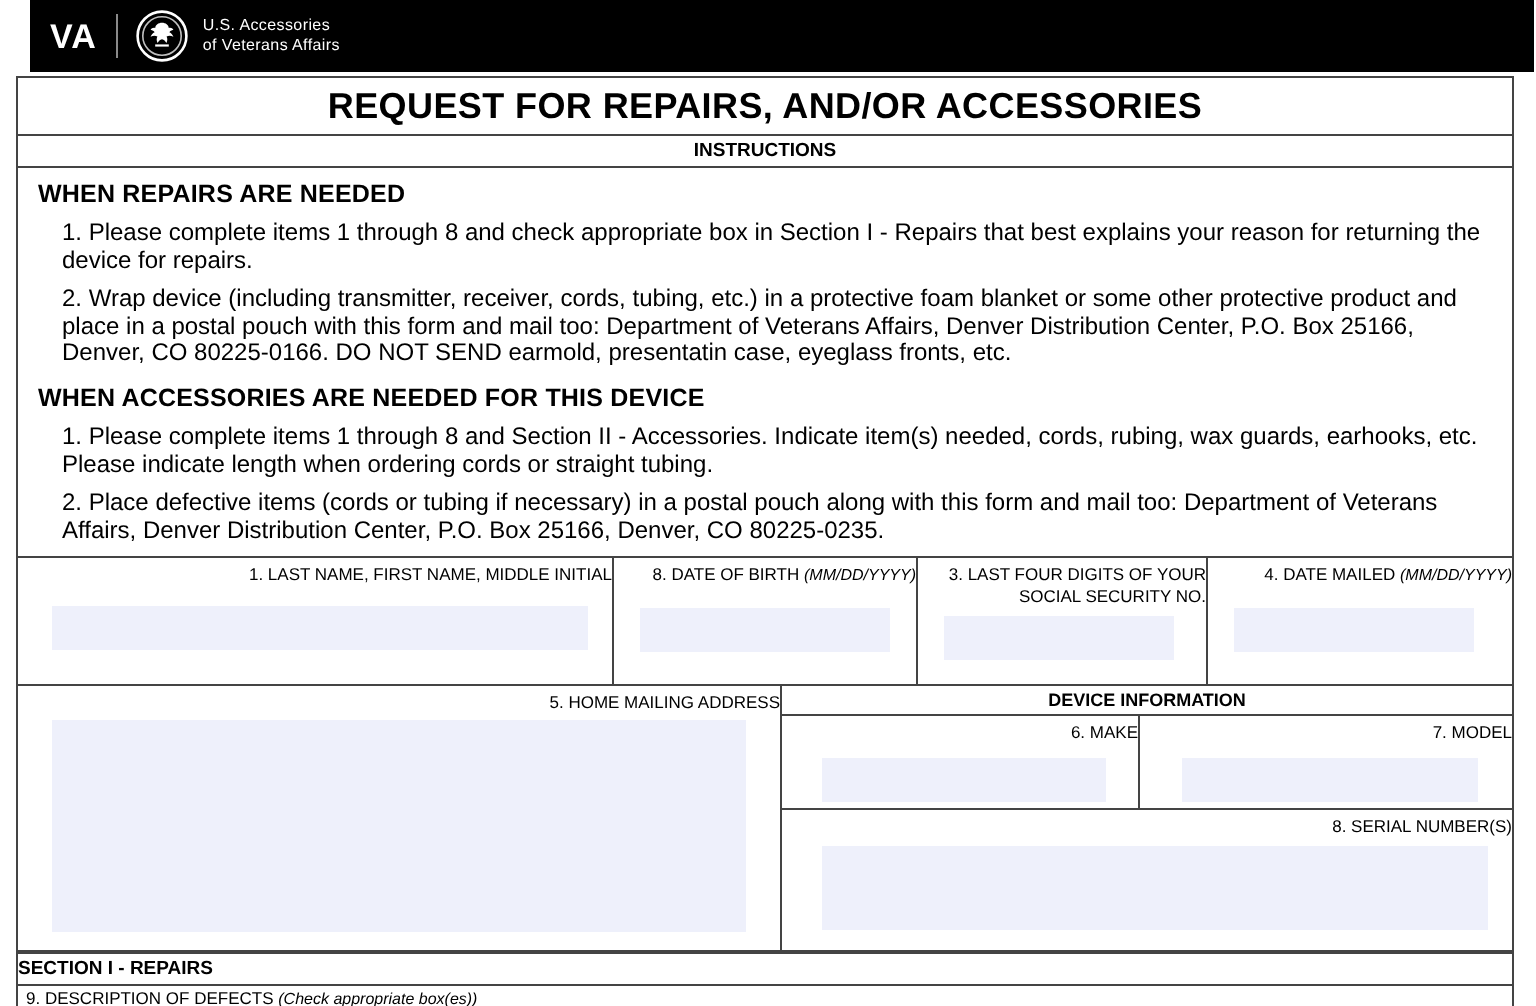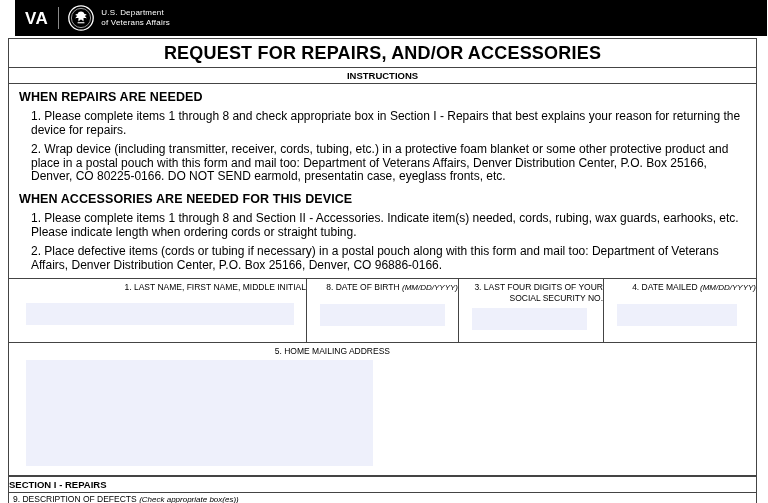--- a/index.html
+++ b/index.html
@@ -223,42 +223,42 @@
 <div class="va-bar">
   <div class="va-wordmark">VA</div>
   <div class="va-divider"></div>
   <svg class="va-seal" viewBox="0 0 26 26">
     <circle cx="13" cy="13" r="12.2" fill="none" stroke="#ffffff" stroke-width="1.3"></circle>
     <circle cx="13" cy="13" r="9.6" fill="none" stroke="#bfbfbf" stroke-width="0.8"></circle>
     <path d="M13 6.4c1.9 0 3.2 1.1 3.4 2.6.9-.3 1.9.1 2.3.9-1 .2-1.6.6-2 1.2 1 .5 1.7 1.3 2 2.3-1.3-.6-2.4-.6-3.4-.1.5 1 .5 2.2-.1 3.2-.5-1-1.2-1.6-2.2-1.9-1 .3-1.7.9-2.2 1.9-.6-1-.6-2.2-.1-3.2-1-.5-2.1-.5-3.4.1.3-1 1-1.8 2-2.3-.4-.6-1-1-2-1.2.4-.8 1.4-1.2 2.3-.9.2-1.5 1.5-2.6 3.4-2.6z" fill="#ffffff"></path>
     <path d="M9.6 17.2h6.8v1.1H9.6z" fill="#ffffff"></path>
   </svg>
   <div class="va-agency">
-    <span>U.S. Department</span>
+    <span>U.S. Accessories</span>
     <span>of Veterans Affairs</span>
   </div>
 </div>
 
 <div class="sheet">
 
   <div class="title-band">
     <div class="t">REQUEST FOR REPAIRS, AND/OR ACCESSORIES</div>
   </div>
 
   <div class="instr-band">
     <div class="t">INSTRUCTIONS</div>
   </div>
 
   <div class="instructions">
     <div class="ins-head">WHEN REPAIRS ARE NEEDED</div>
     <p class="ins-p">1. Please complete items 1 through 8 and check appropriate box in Section I - Repairs  that best explains your reason for returning the device for repairs.</p>
     <p class="ins-p">2.  Wrap device (including transmitter, receiver, cords, tubing, etc.) in a protective foam  blanket or some other protective product and place in a postal pouch with this form and mail too:  Department of Veterans Affairs, Denver Distribution Center, P.O. Box 25166, Denver, CO  80225-0166.  DO NOT SEND earmold, presentatin case, eyeglass fronts, etc.</p>
     <div class="ins-head" style="margin-top:8px">WHEN ACCESSORIES ARE NEEDED FOR THIS DEVICE</div>
     <p class="ins-p">1. Please complete items 1 through 8 and Section II - Accessories.  Indicate item(s) needed, cords, rubing, wax guards, earhooks, etc.  Please indicate length when ordering cords or straight tubing.</p>
-    <p class="ins-p">2.  Place defective items (cords or tubing if necessary) in a postal pouch along with this form and mail too:  Department of Veterans Affairs, Denver Distribution Center, P.O. Box 25166, Denver, CO  96886-0166.</p>
+    <p class="ins-p">2.  Place defective items (cords or tubing if necessary) in a postal pouch along with this form and mail too:  Department of Veterans Affairs, Denver Distribution Center, P.O. Box 25166, Denver, CO  80225-0235.</p>
   </div>
 
   <div class="row r1">
     <div class="cell c1">
       <span class="lbl">1. LAST NAME, FIRST NAME, MIDDLE INITIAL</span>
       <div class="input" title=""></div>
     </div>
     <div class="cell c2">
       <span class="lbl"><span>8. DATE OF BIRTH</span> <span class="it">(MM/DD/YYYY)</span></span>
       <div class="input" title=""></div>
@@ -271,20 +271,37 @@
       <span class="lbl"><span>4. DATE MAILED</span> <span class="it">(MM/DD/YYYY)</span></span>
       <div class="input" title=""></div>
     </div>
   </div>
 
   <div class="row r2">
     <div class="cell c5">
       <span class="lbl">5. HOME MAILING ADDRESS</span>
       <div class="input" title=""></div>
     </div>
+    <div class="cell devcol">
+      <div class="dev-head">DEVICE INFORMATION</div>
+      <div class="dev-row1">
+        <div class="cell c6">
+          <span class="lbl">6. MAKE</span>
+          <div class="input" title=""></div>
+        </div>
+        <div class="cell c7">
+          <span class="lbl">7. MODEL</span>
+          <div class="input" title=""></div>
+        </div>
+      </div>
+      <div class="dev-row2 c8">
+        <span class="lbl">8. SERIAL NUMBER(S)</span>
+        <div class="input" title=""></div>
+      </div>
+    </div>
   </div>
 
   <div class="section-band">
     <div class="t">SECTION I - REPAIRS</div>
   </div>
 
   <div class="clip-row">
     <span class="lbl"><span>9. DESCRIPTION OF DEFECTS</span> <span class="it">(Check appropriate box(es))</span></span>
   </div>
 

